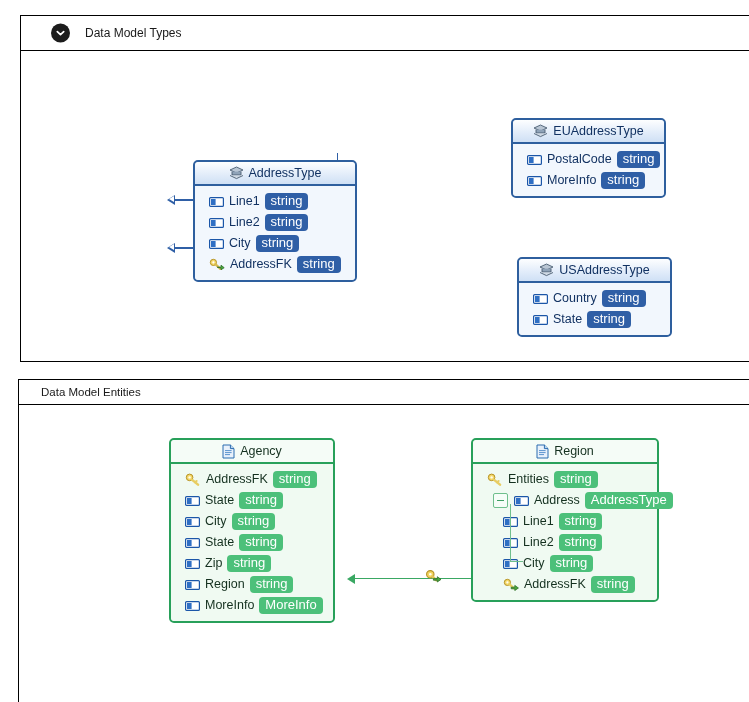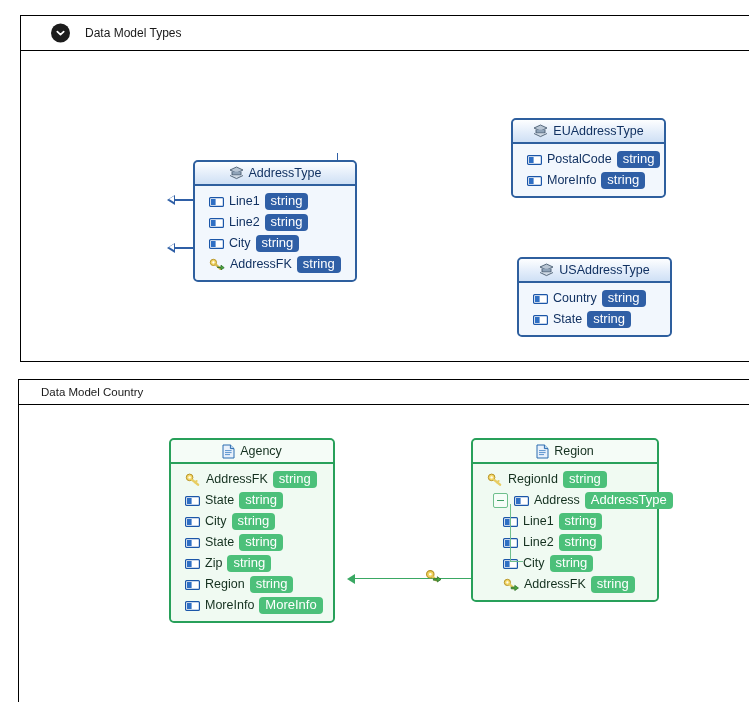--- a/index.html
+++ b/index.html
@@ -346,21 +346,21 @@
         </div>
       </div>
     </div>
 
   </div>
 </div>
 
 <div class="panel" id="panel-entities">
 
   <div class="panel-header">
-    <div class="panel-title">Data Model Country</div>
+    <div class="panel-title">Data Model Entities</div>
   </div>
 
   <div class="canvas">
 
     <div class="conn-g" style="left:330px; top:172.5px; width:123px; height:1.6px;"></div>
     <div class="arrow-solid" style="left:328px; top:168.5px;"></div>
     <div class="fk-marker" style="left:405px; top:164px;">
       <svg width="18" height="16" viewBox="0 0 18 16" aria-hidden="true">
         <circle cx="6.3" cy="5.3" r="3.7" fill="#f3d45e" stroke="#b59327" stroke-width="1.1"></circle>
         <circle cx="6.3" cy="5.3" r="1.3" fill="#fffdf0"></circle>
@@ -473,21 +473,21 @@
 
         <div class="attr-row">
           <span class="icon">
             <svg width="16" height="13" viewBox="0 0 16 13" aria-hidden="true">
               <circle cx="4.6" cy="4.4" r="3.3" fill="#f5d96a" stroke="#b59327" stroke-width="1"></circle>
               <circle cx="4.6" cy="4.4" r="1.2" fill="#fffdf0"></circle>
               <path d="M6.9 6.6 L13 11.6" stroke="#e8cd63" stroke-width="2.5" stroke-linecap="round"></path>
               <path d="M10.1 9.3 L11.6 8" stroke="#e8cd63" stroke-width="2.1" stroke-linecap="round"></path>
             </svg>
           </span>
-          <span class="attr-name">RegionId</span>
+          <span class="attr-name">Entities</span>
           <span class="badge">string</span>
         </div>
 
         <div class="attr-row" style="padding-left:20px;">
           <span class="tree-toggle">
               <i></i>
             </span>
           <span class="icon">
             <svg width="15" height="10" viewBox="0 0 15 10" aria-hidden="true">
               <rect x=".6" y=".6" width="13.8" height="8.8" rx="1" fill="#ffffff" stroke="#1b56a8" stroke-width="1.2"></rect>

